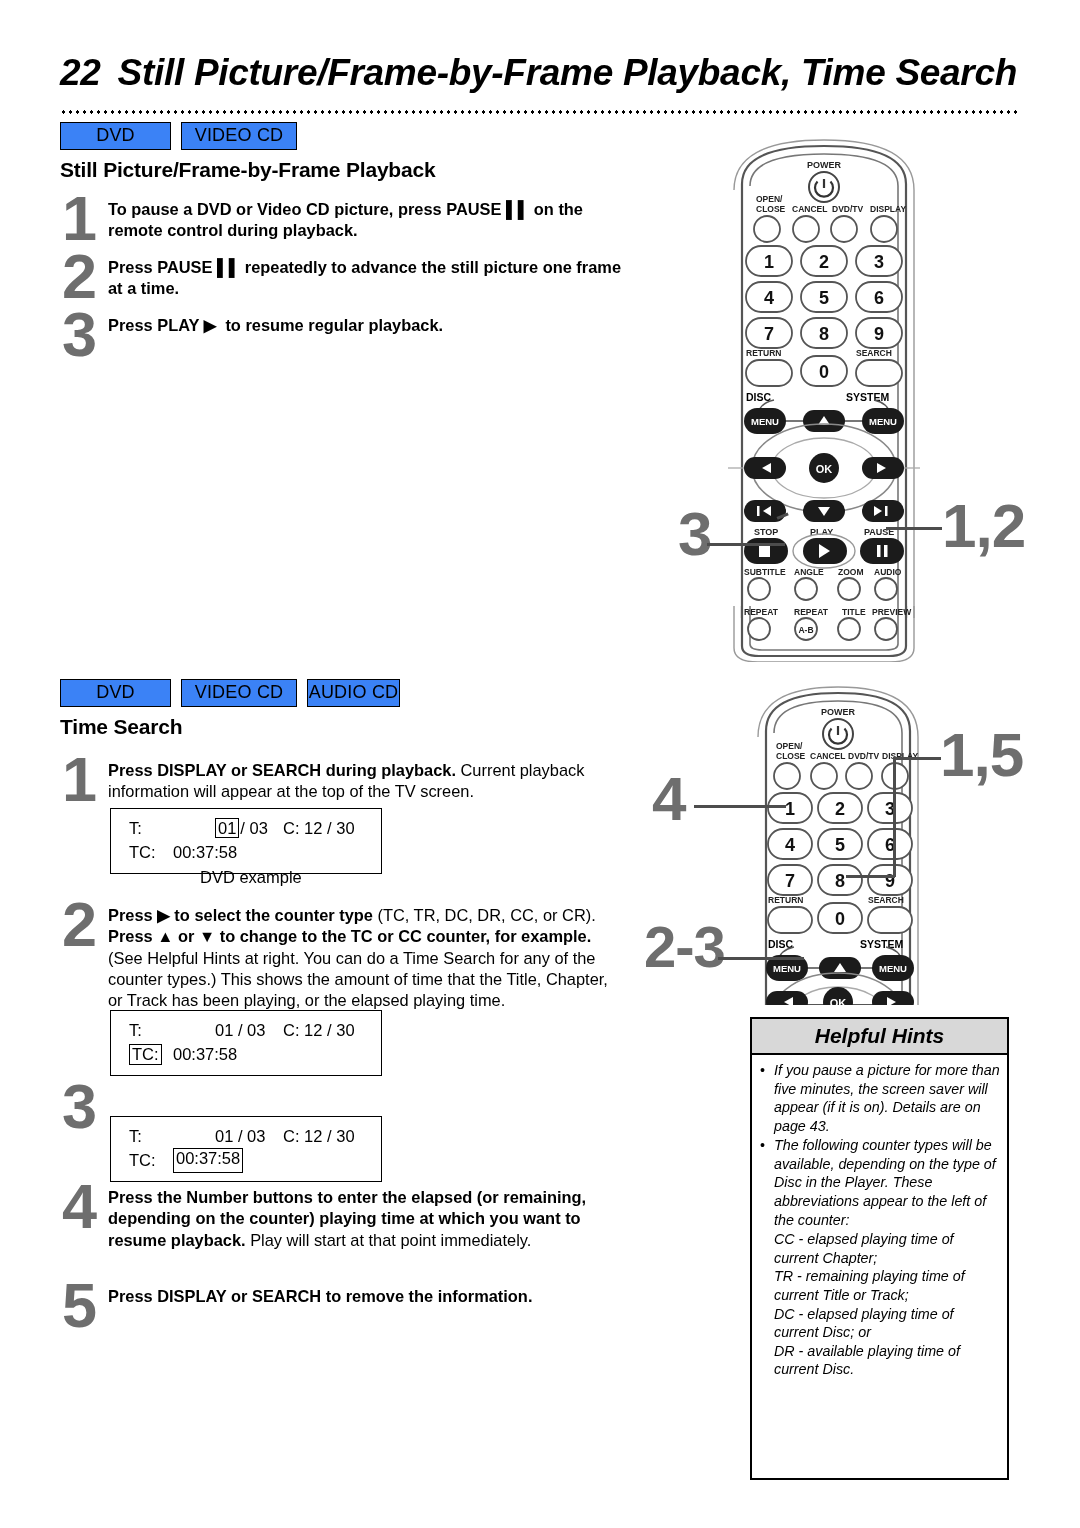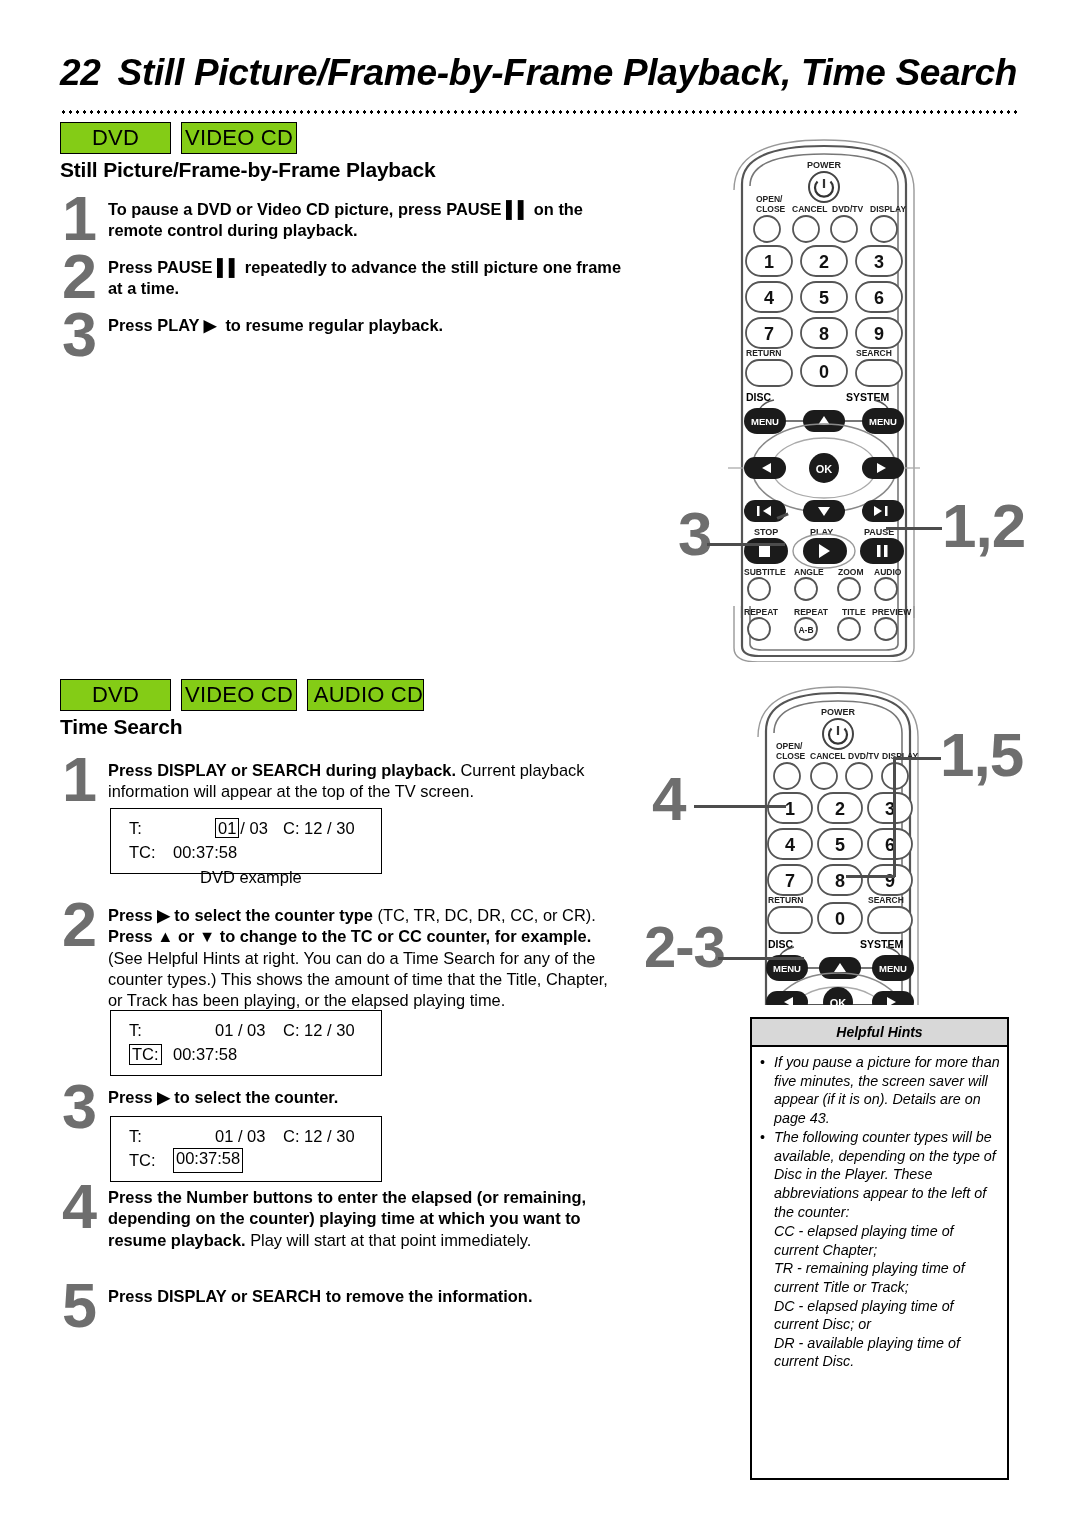--- a/index.html
+++ b/index.html
@@ -34,29 +34,29 @@
     background-image: radial-gradient(circle, #000 1.6px, transparent 1.7px);
     background-size: 7px 4px;
     background-repeat: repeat-x;
   }
 
   
   .badge-row { position: absolute; display: flex; gap: 10px; }
   .badge {
     border: 1.5px solid #000;
     padding: 2px 0 3px 0;
-    font-size: 22px;
+    font-size: 18px;
     text-align: center;
     line-height: 1.15;
-    background: #84cc16;
+    background: #3b82f6;
     letter-spacing: 0.2px;
   }
   .badge-dvd { width: 111px; }
   .badge-videocd { width: 116px; }
-  .badge-audiocd { width: 117px; text-align: right; }
+  .badge-audiocd { width: 93px; }
 
   
   .section-heading {
     position: absolute;
     font-size: 21px;
     font-weight: bold;
     letter-spacing: -0.2px;
   }
 
   
@@ -112,21 +112,21 @@
     left: 750px; top: 1017px; width: 259px; height: 463px;
     border: 2.5px solid #000;
     background: #fff;
   }
   #hints-header {
     background: #d8d8d8;
     border-bottom: 2px solid #000;
     text-align: center;
     font-style: italic;
     font-weight: bold;
-    font-size: 14px;
+    font-size: 21px;
     padding: 5px 0 5px 0;
   }
   #hints-body {
     padding: 6px 7px 4px 8px;
     font-style: italic;
     font-size: 14.3px;
     line-height: 1.30;
   }
   .hint-item {
     display: flex;
@@ -362,21 +362,20 @@
     <span><span>C:</span> <span>12 / 30</span></span>
   </div>
   <div class="osd-line">
     <span class="osd-lbl"><span class="boxed">TC:</span></span>
     <span>00:37:58</span>
   </div>
 </div>
 
 <div class="step" style="left:62px; top:1084px; width:560px;">
   <div class="step-num">3</div>
-  <div class="step-body"><b>Press ▶ to select the counter.</b></div>
 </div>
 
 <div class="osd-box" id="osd-3" style="left:110px; top:1116px;">
   <div class="osd-line">
     <span class="osd-lbl">T:</span>
     <span class="osd-mid"><span>01</span> <span>/ 03</span></span>
     <span><span>C:</span> <span>12 / 30</span></span>
   </div>
   <div class="osd-line">
     <span class="osd-lbl">TC:</span>

